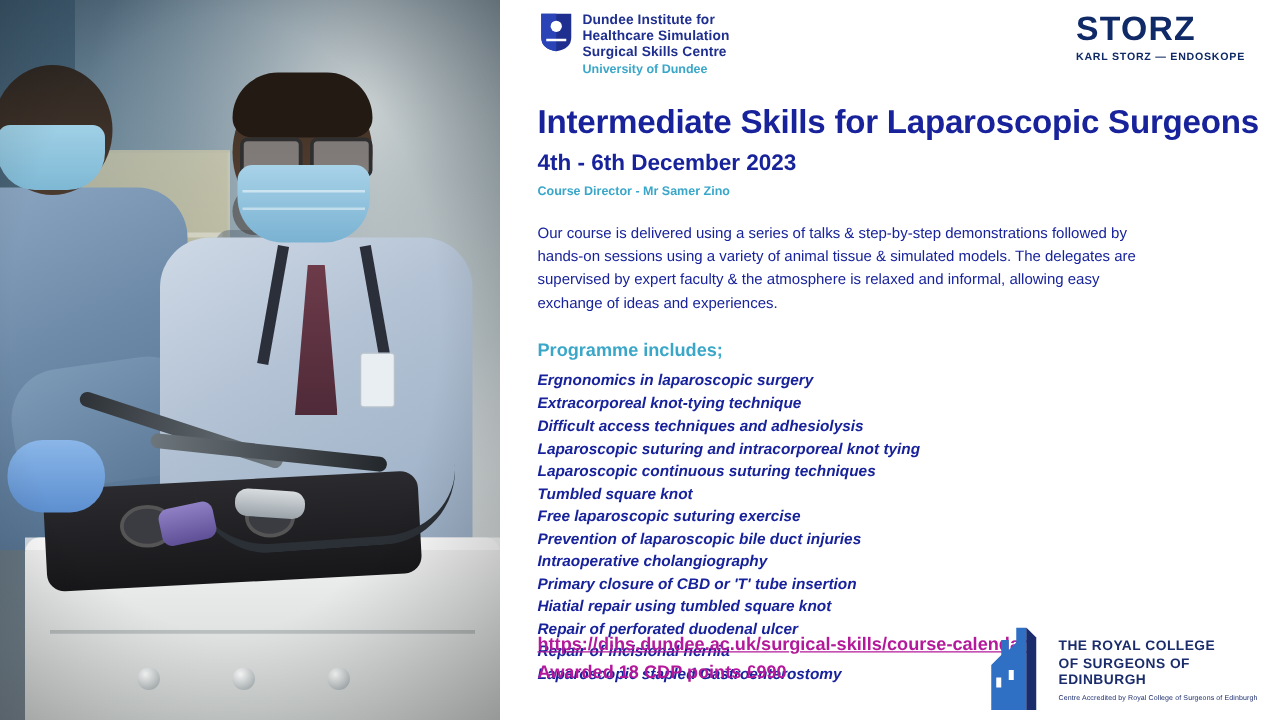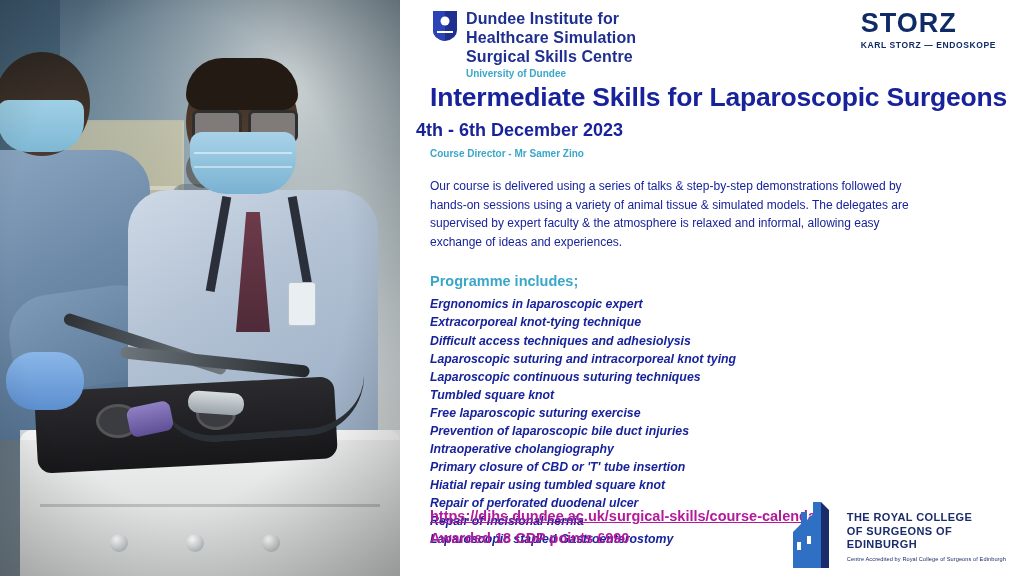--- a/index.html
+++ b/index.html
@@ -221,40 +221,40 @@
   .dihs-logo{
     position:absolute;left:32px;top:10px;display:flex;align-items:flex-start;gap:8px;
   }
   .crest{
     width:26px;height:32px;
   }
   .dihs-text{
     line-height:1.18;
   }
   .dihs-l1,.dihs-l2,.dihs-l3{
-    font-size:16px;font-weight:bold;color:#1f2f8f;letter-spacing:.1px;
+    font-size:11px;font-weight:bold;color:#1f2f8f;letter-spacing:.1px;
   }
   .dihs-l4{
     font-size:10px;color:#3aa7c9;font-weight:bold;margin-top:1px;
   }
   .storz{
     position:absolute;right:28px;top:10px;
   }
   .storz-name{
     font-size:27px;font-weight:bold;color:#0f2a66;letter-spacing:1px;line-height:1;
   }
   .storz-sub{
     font-size:8.5px;font-weight:bold;color:#0f2a66;letter-spacing:.6px;margin-top:3px;
   }
   .title{
     margin:14px 0 0 30px;
     font-size:26.5px;font-weight:bold;color:#18239b;letter-spacing:-.2px;
   }
   .dates{
-    margin:7px 0 0 16px;
+    margin:7px 0 0 30px;
     font-size:18px;font-weight:bold;color:#18239b;
   }
   .director{
     margin:7px 0 0 30px;
     font-size:10px;font-weight:bold;color:#3aa7c9;
   }
   .blurb{
     margin:18px 30px 0 30px;
     font-size:12px;font-weight:normal;color:#18239b;line-height:1.55;
     max-width:500px;
@@ -381,21 +381,21 @@
     </div>
 
     <h1 class="title">Intermediate Skills for Laparoscopic Surgeons</h1>
     <div class="dates">4th - 6th December 2023</div>
     <div class="director">Course Director - Mr Samer Zino</div>
 
     <p class="blurb">Our course is delivered using a series of talks &amp; step-by-step demonstrations followed by hands-on sessions using a variety of animal tissue &amp; simulated models. The delegates are supervised by expert faculty &amp; the atmosphere is relaxed and informal, allowing easy exchange of ideas and experiences.</p>
 
     <div class="prog-head">Programme includes;</div>
     <ul class="prog-list">
-      <li>Ergnonomics in laparoscopic expert</li>
+      <li>Ergnonomics in laparoscopic surgery</li>
       <li>Extracorporeal knot-tying technique</li>
       <li>Difficult access techniques and adhesiolysis</li>
       <li>Laparoscopic suturing and intracorporeal knot tying</li>
       <li>Laparoscopic continuous suturing techniques</li>
       <li>Tumbled square knot</li>
       <li>Free laparoscopic suturing exercise</li>
       <li>Prevention of laparoscopic bile duct injuries</li>
       <li>Intraoperative cholangiography</li>
       <li>Primary closure of CBD or 'T' tube insertion</li>
       <li>Hiatial repair using tumbled square knot</li>

